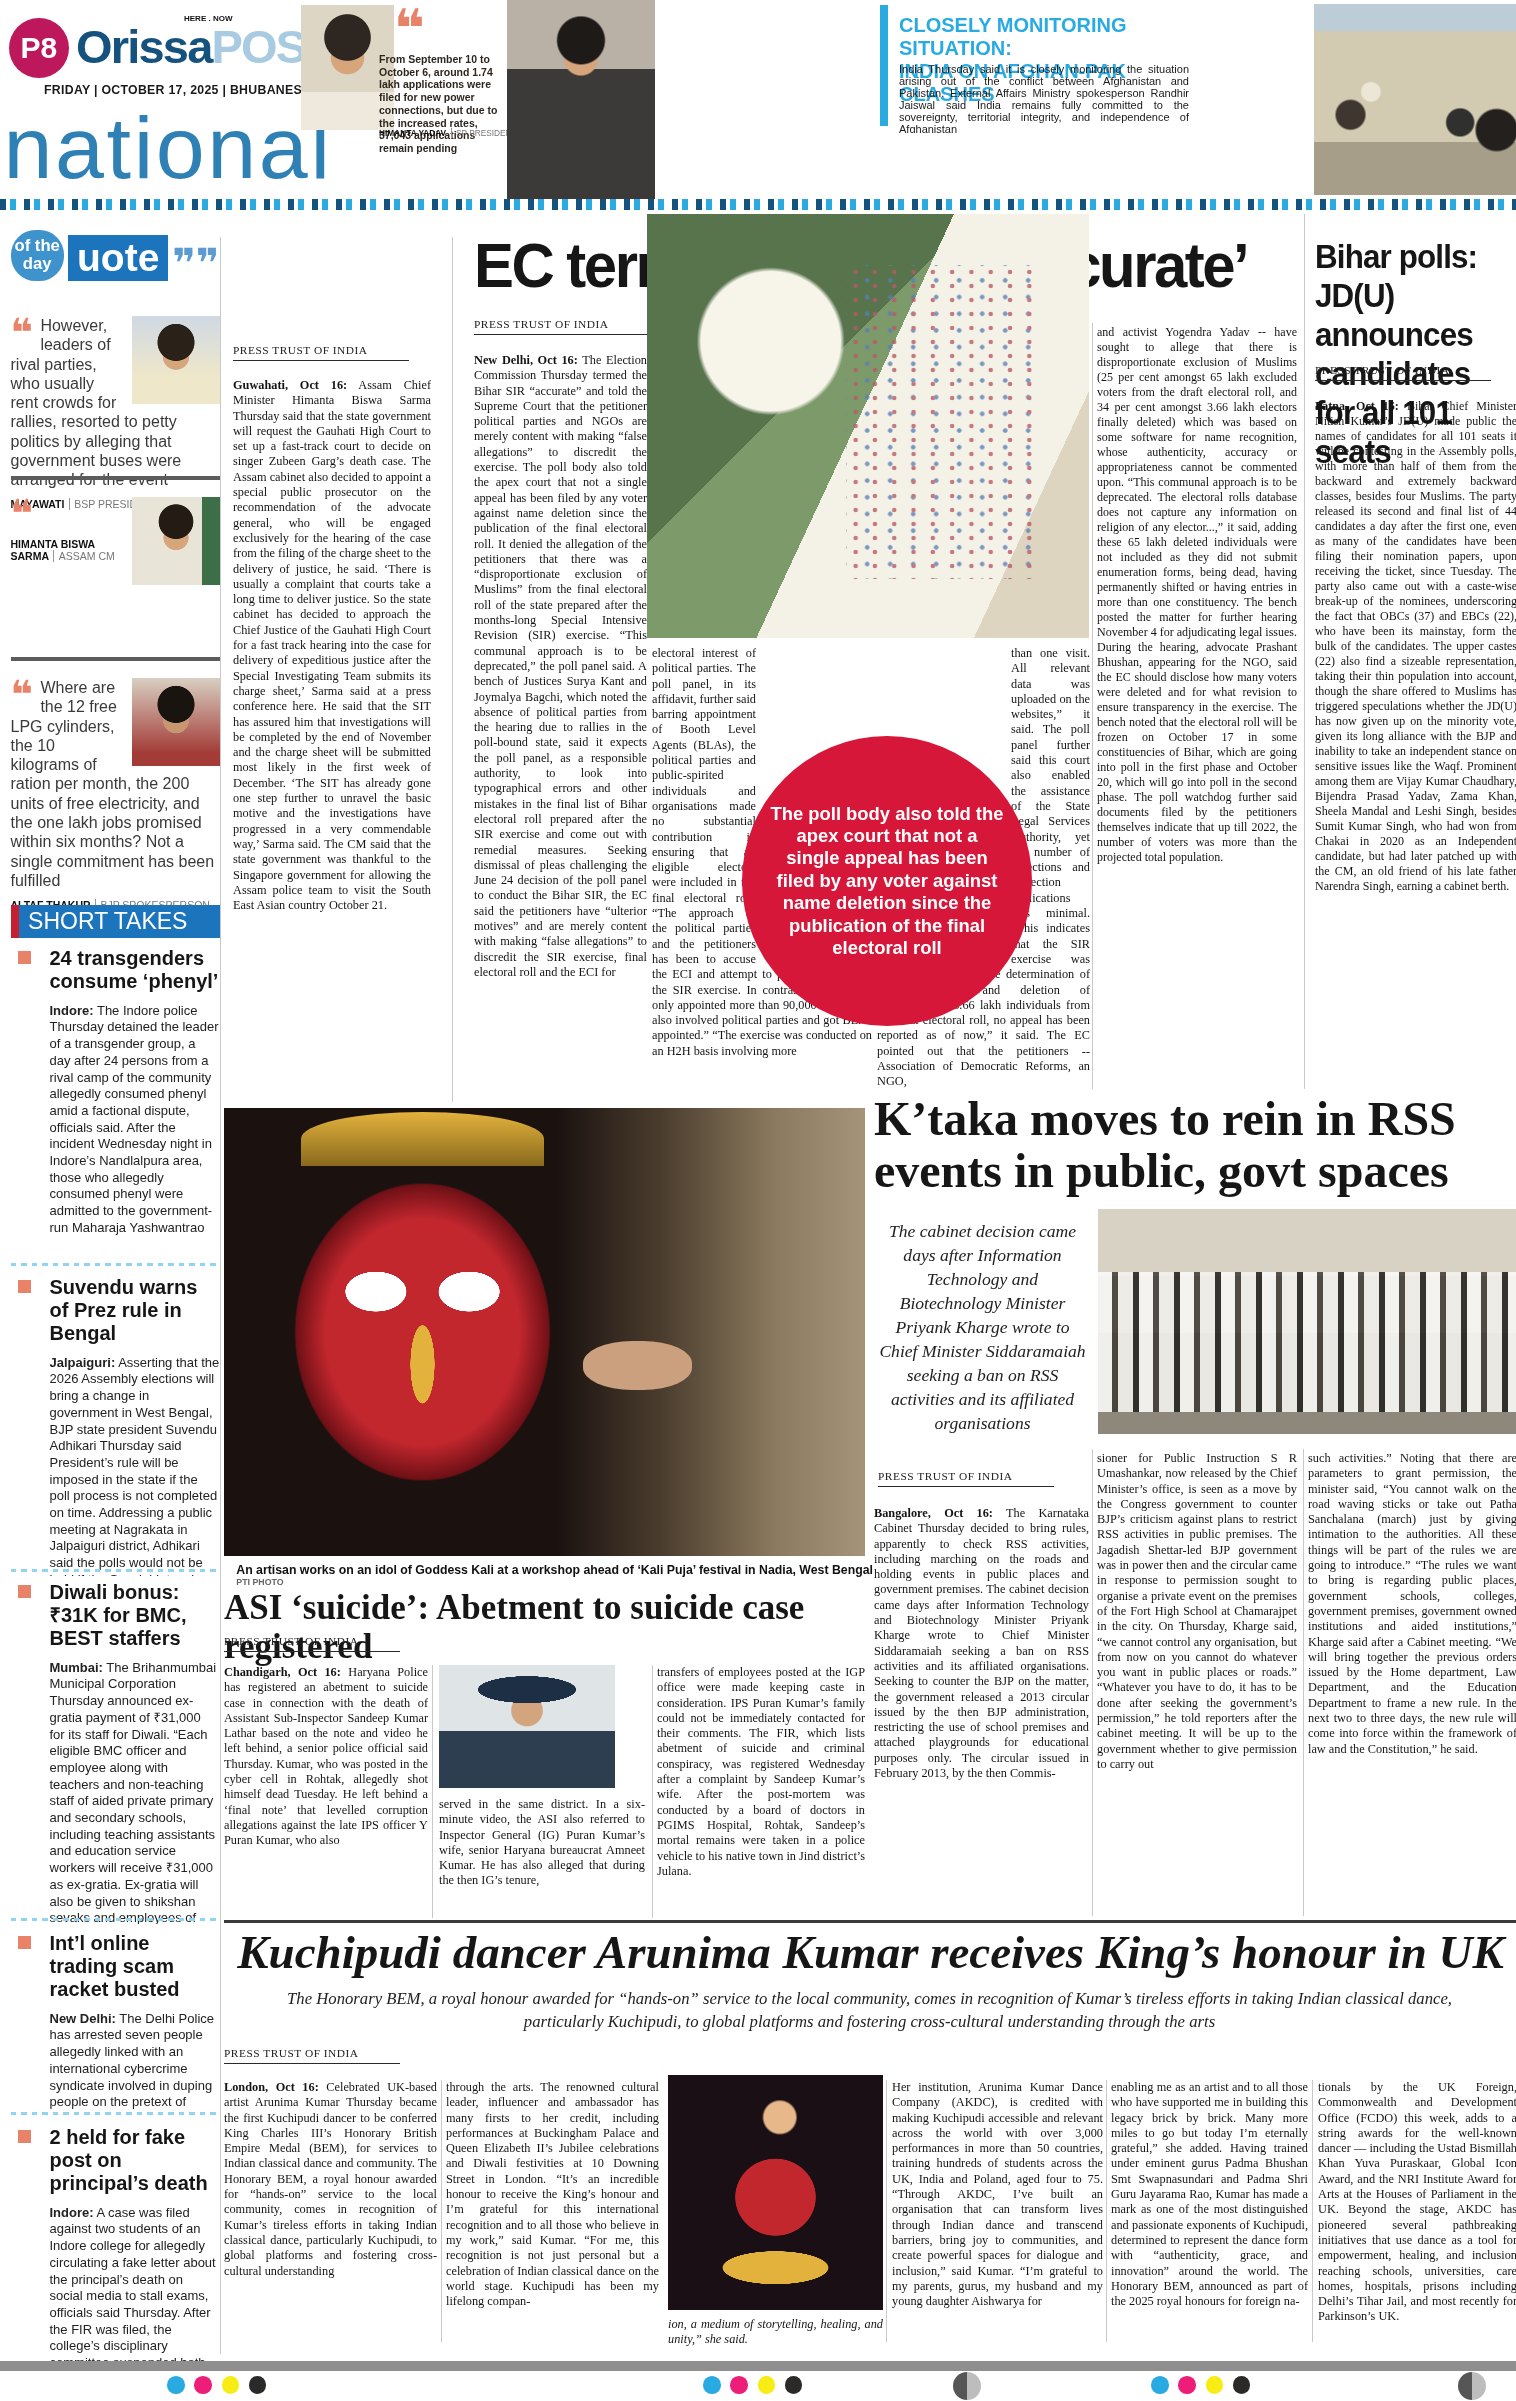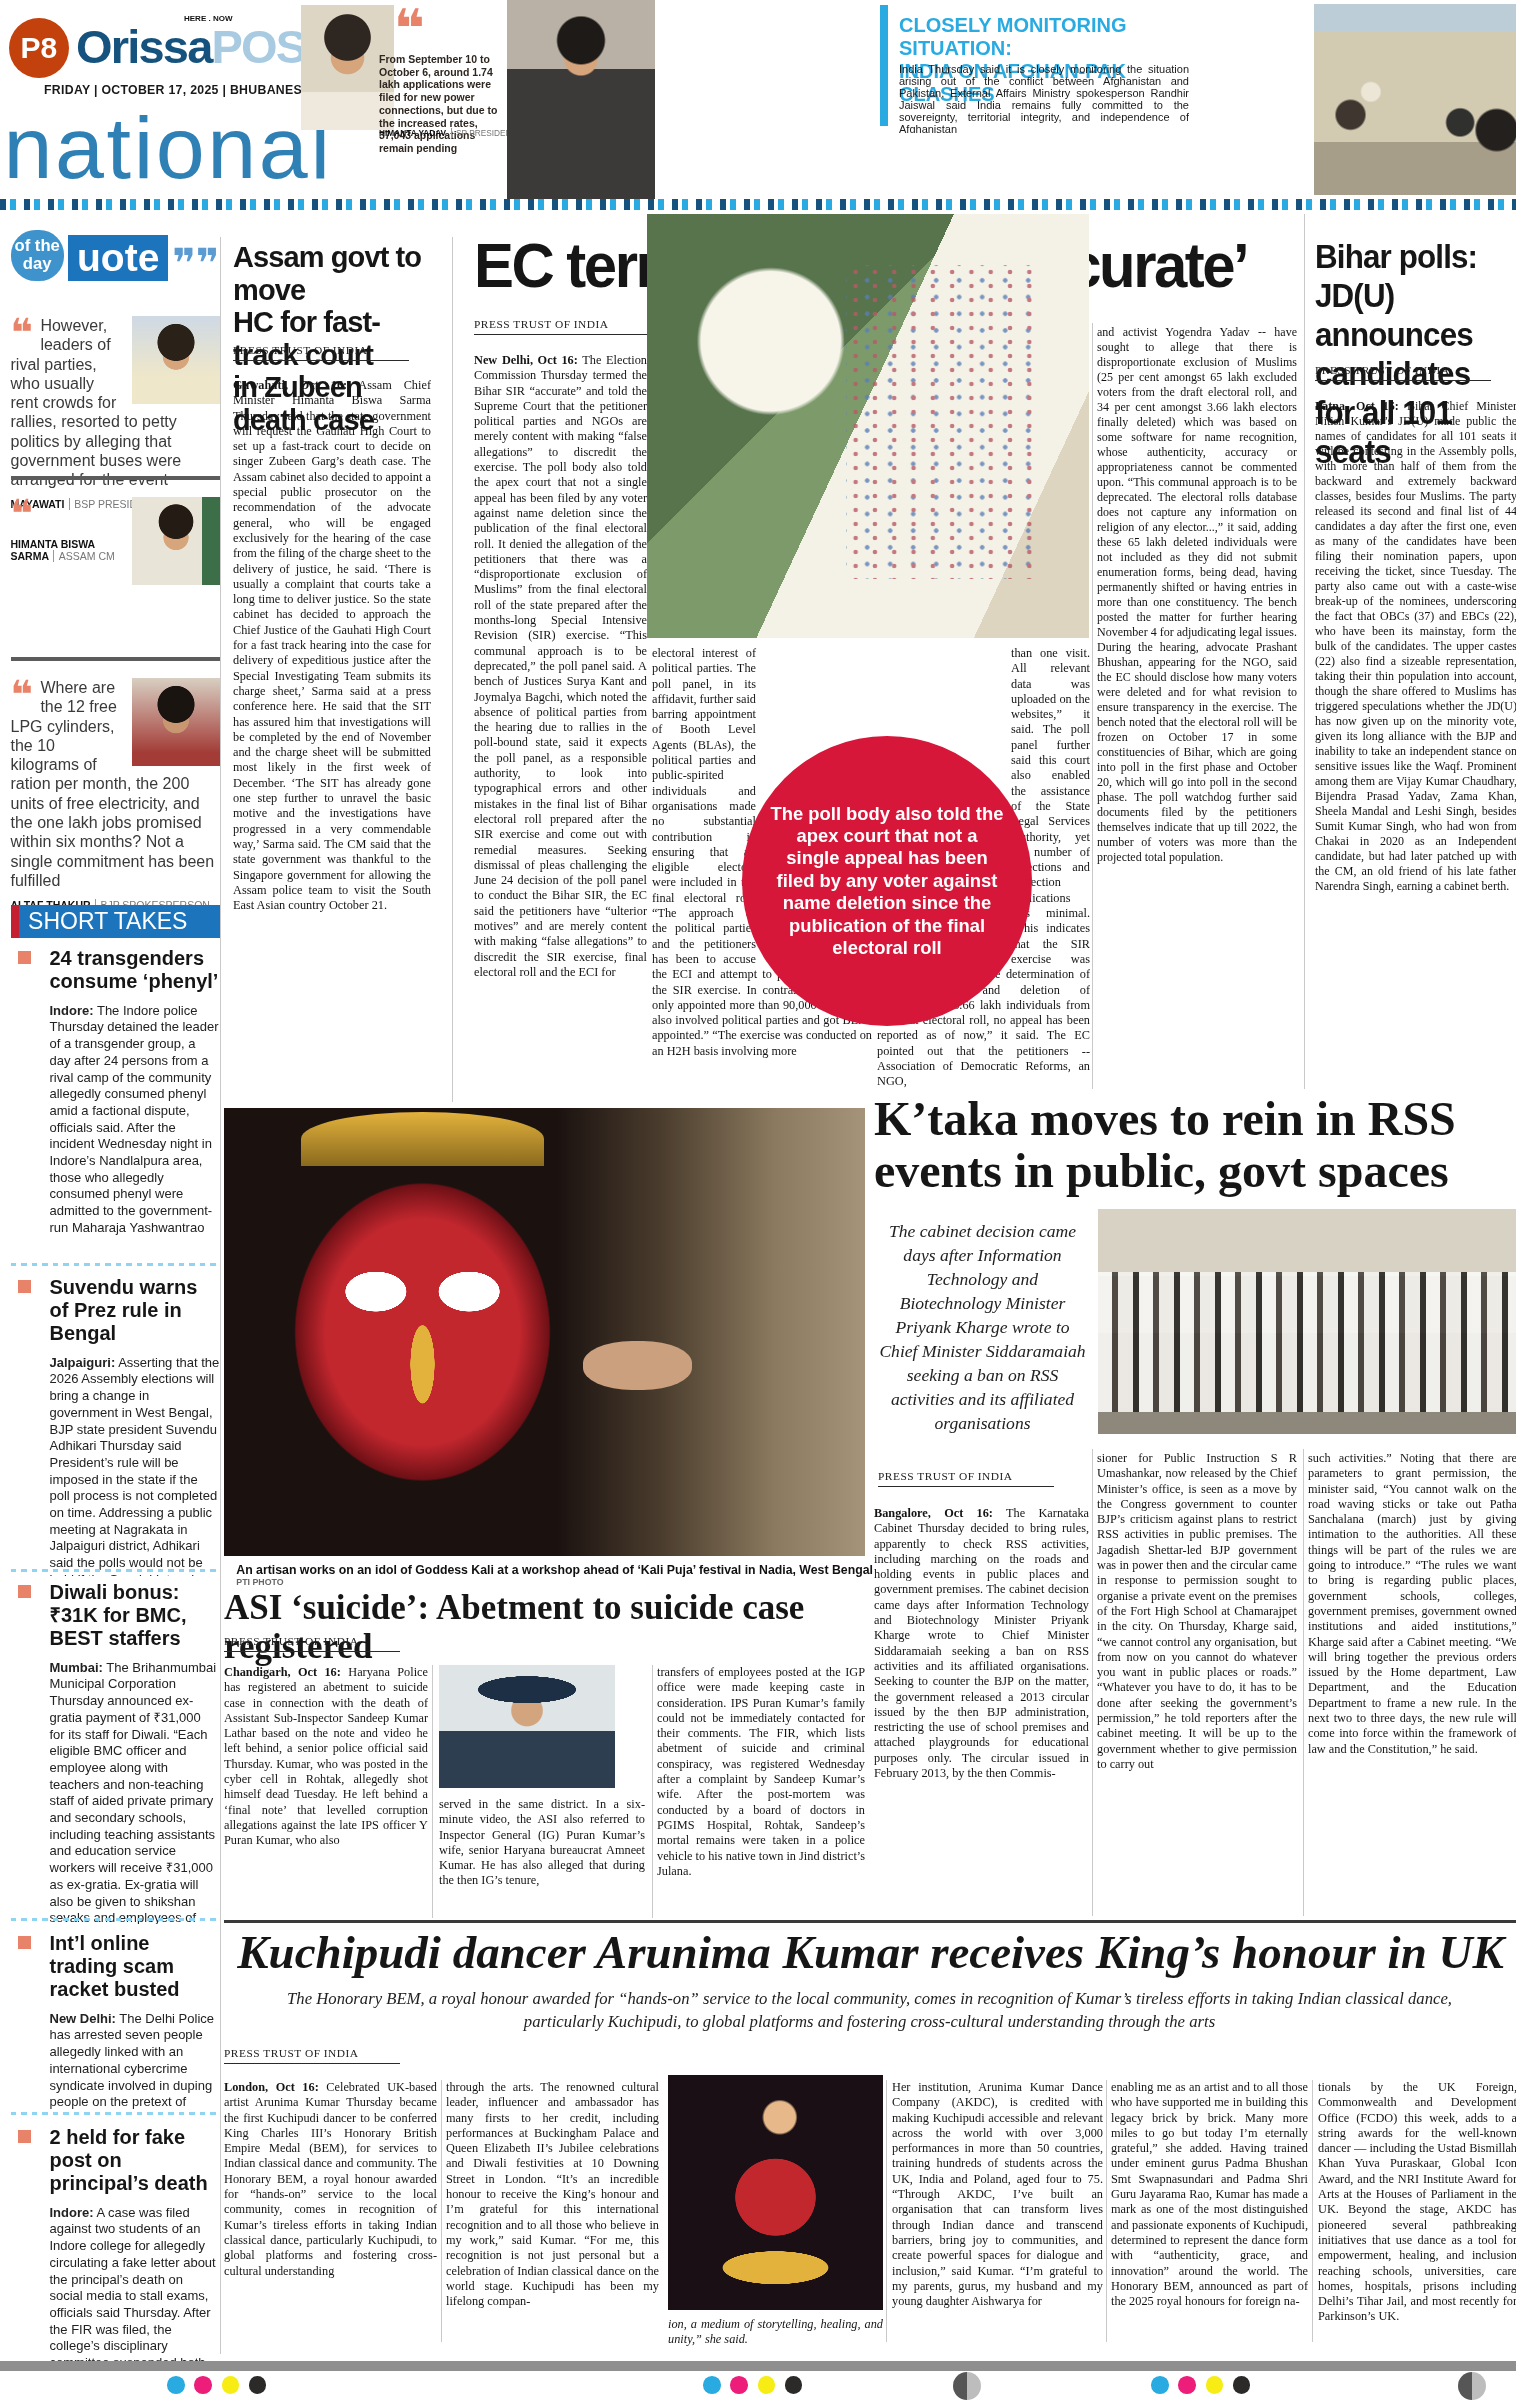--- a/index.html
+++ b/index.html
@@ -11,21 +11,21 @@
        color:#141414;overflow:hidden;}
   .lede{font-weight:bold;}
   .byline{position:absolute;font:11.4px "Liberation Serif",serif;letter-spacing:0.5px;color:#222;
           border-bottom:1.8px solid #2a2a2a;padding-bottom:4.4px;width:176px;}
   .hl-sans{position:absolute;font-family:"Liberation Sans",sans-serif;font-weight:bold;
            color:#161616;letter-spacing:-0.9px;}
   .hl-serif{position:absolute;font-family:"Liberation Serif",serif;font-weight:bold;color:#161616;}
   .vrule{position:absolute;width:0.9px;background:#c9c9c9;}
   
   .p8{position:absolute;left:8.8px;top:17.6px;width:60px;height:60px;border-radius:50%;
-      background:#c2410c;color:#fff;font:bold 30px/60px "Liberation Sans",sans-serif;text-align:center;}
+      background:#be185d;color:#fff;font:bold 30px/60px "Liberation Sans",sans-serif;text-align:center;}
   .brand{position:absolute;left:76px;top:23px;font:bold 47px/47px "Liberation Sans",sans-serif;letter-spacing:-1.8px;}
   .brand .b1{color:#16527e;}
   .brand .b2{color:#a9cbe2;}
   .tagline{position:absolute;left:184px;top:14px;font:bold 8px "Liberation Sans",sans-serif;color:#111;}
   .dateline{position:absolute;left:44px;top:83px;font:bold 12.3px "Liberation Sans",sans-serif;color:#1a1a1a;letter-spacing:0.3px;}
   .section-name{position:absolute;left:3.5px;top:104px;font:400 88px/88px "Liberation Sans",sans-serif;
                 color:#2f81b5;letter-spacing:2.6px;}
   .dash-strip{position:absolute;left:0;top:199px;width:1517px;height:11.4px;
       background:repeating-linear-gradient(90deg,#16527e 0 6.1px,#fff 6.1px 10.5px,#29abe2 10.5px 16px,#fff 16px 24px);}
   .hq-glyph{position:absolute;left:394px;top:1.8px;font:bold 53px/53px "DejaVu Sans",sans-serif;color:#e8836a;}
@@ -234,25 +234,20 @@
     <div class="st-head"><span class="st-bullet"></span><span>Int’l online trading scam racket busted</span></div>
     <div class="st-body" style="height:101px;"><b>New Delhi:</b> <span>The Delhi Police has arrested seven people allegedly linked with an international cybercrime syndicate involved in duping people on the pretext of online trading, an official said Thursday.</span></div>
   </div>
   <div class="st-dot" style="top:2112px;"></div>
 
   <div class="st-item" style="top:2126px;">
     <div class="st-head"><span class="st-bullet"></span><span>2 held for fake post on principal’s death</span></div>
     <div class="st-body" style="height:156px;"><b>Indore:</b> <span>A case was filed against two students of an Indore college for allegedly circulating a fake letter about the principal’s death on social media to stall exams, officials said Thursday. After the FIR was filed, the college’s disciplinary committee suspended both students for 60 days, they added.</span></div>
   </div>
 
-  <div class="hl-sans" style="left:233px;top:241px;width:202px;font-size:29px;line-height:32.5px;">
-    <div>Assam govt to move</div>
-    <div>HC for fast-track court</div>
-    <div>in Zubeen death case</div>
-  </div>
   <div class="byline" style="left:233px;top:344px;">PRESS TRUST OF INDIA</div>
   <p class="col" style="left:233px;top:378px;width:198px;height:724px;margin:0;"><b class="lede">Guwahati, Oct 16:</b> <span>Assam Chief Minister Himanta Biswa Sarma Thursday said that the state government will request the Gauhati High Court to set up a fast-track court to decide on singer Zubeen Garg’s death case. The Assam cabinet also decided to appoint a special public prosecutor on the recommendation of the advocate general, who will be engaged exclusively for the hearing of the case from the filing of the charge sheet to the delivery of justice, he said. ‘There is usually a complaint that courts take a long time to deliver justice. So the state cabinet has decided to approach the Chief Justice of the Gauhati High Court for a fast track hearing into the case for delivery of expeditious justice after the Special Investigating Team submits its charge sheet,’ Sarma said at a press conference here. He said that the SIT has assured him that investigations will be completed by the end of November and the charge sheet will be submitted most likely in the first week of December. ‘The SIT has already gone one step further to unravel the basic motive and the investigations have progressed in a very commendable way,’ Sarma said. The CM said that the state government was thankful to the Singapore government for allowing the Assam police team to visit the South East Asian country October 21.</span></p>
 
   <div class="vrule" style="left:452px;top:237px;height:865px;"></div>
 
   <div class="hl-sans" style="left:474px;top:230px;font-size:63px;line-height:70px;letter-spacing:-2.6px;transform:scaleX(.95);transform-origin:left;">EC terms Bihar SIR ‘accurate’</div>
   <div class="byline" style="left:474px;top:318px;width:173px;">PRESS TRUST OF INDIA</div>
 
   <div class="ph ph-electoral" style="left:647px;top:214px;width:442px;height:424px;">
     <div class="paper-dots"></div>

